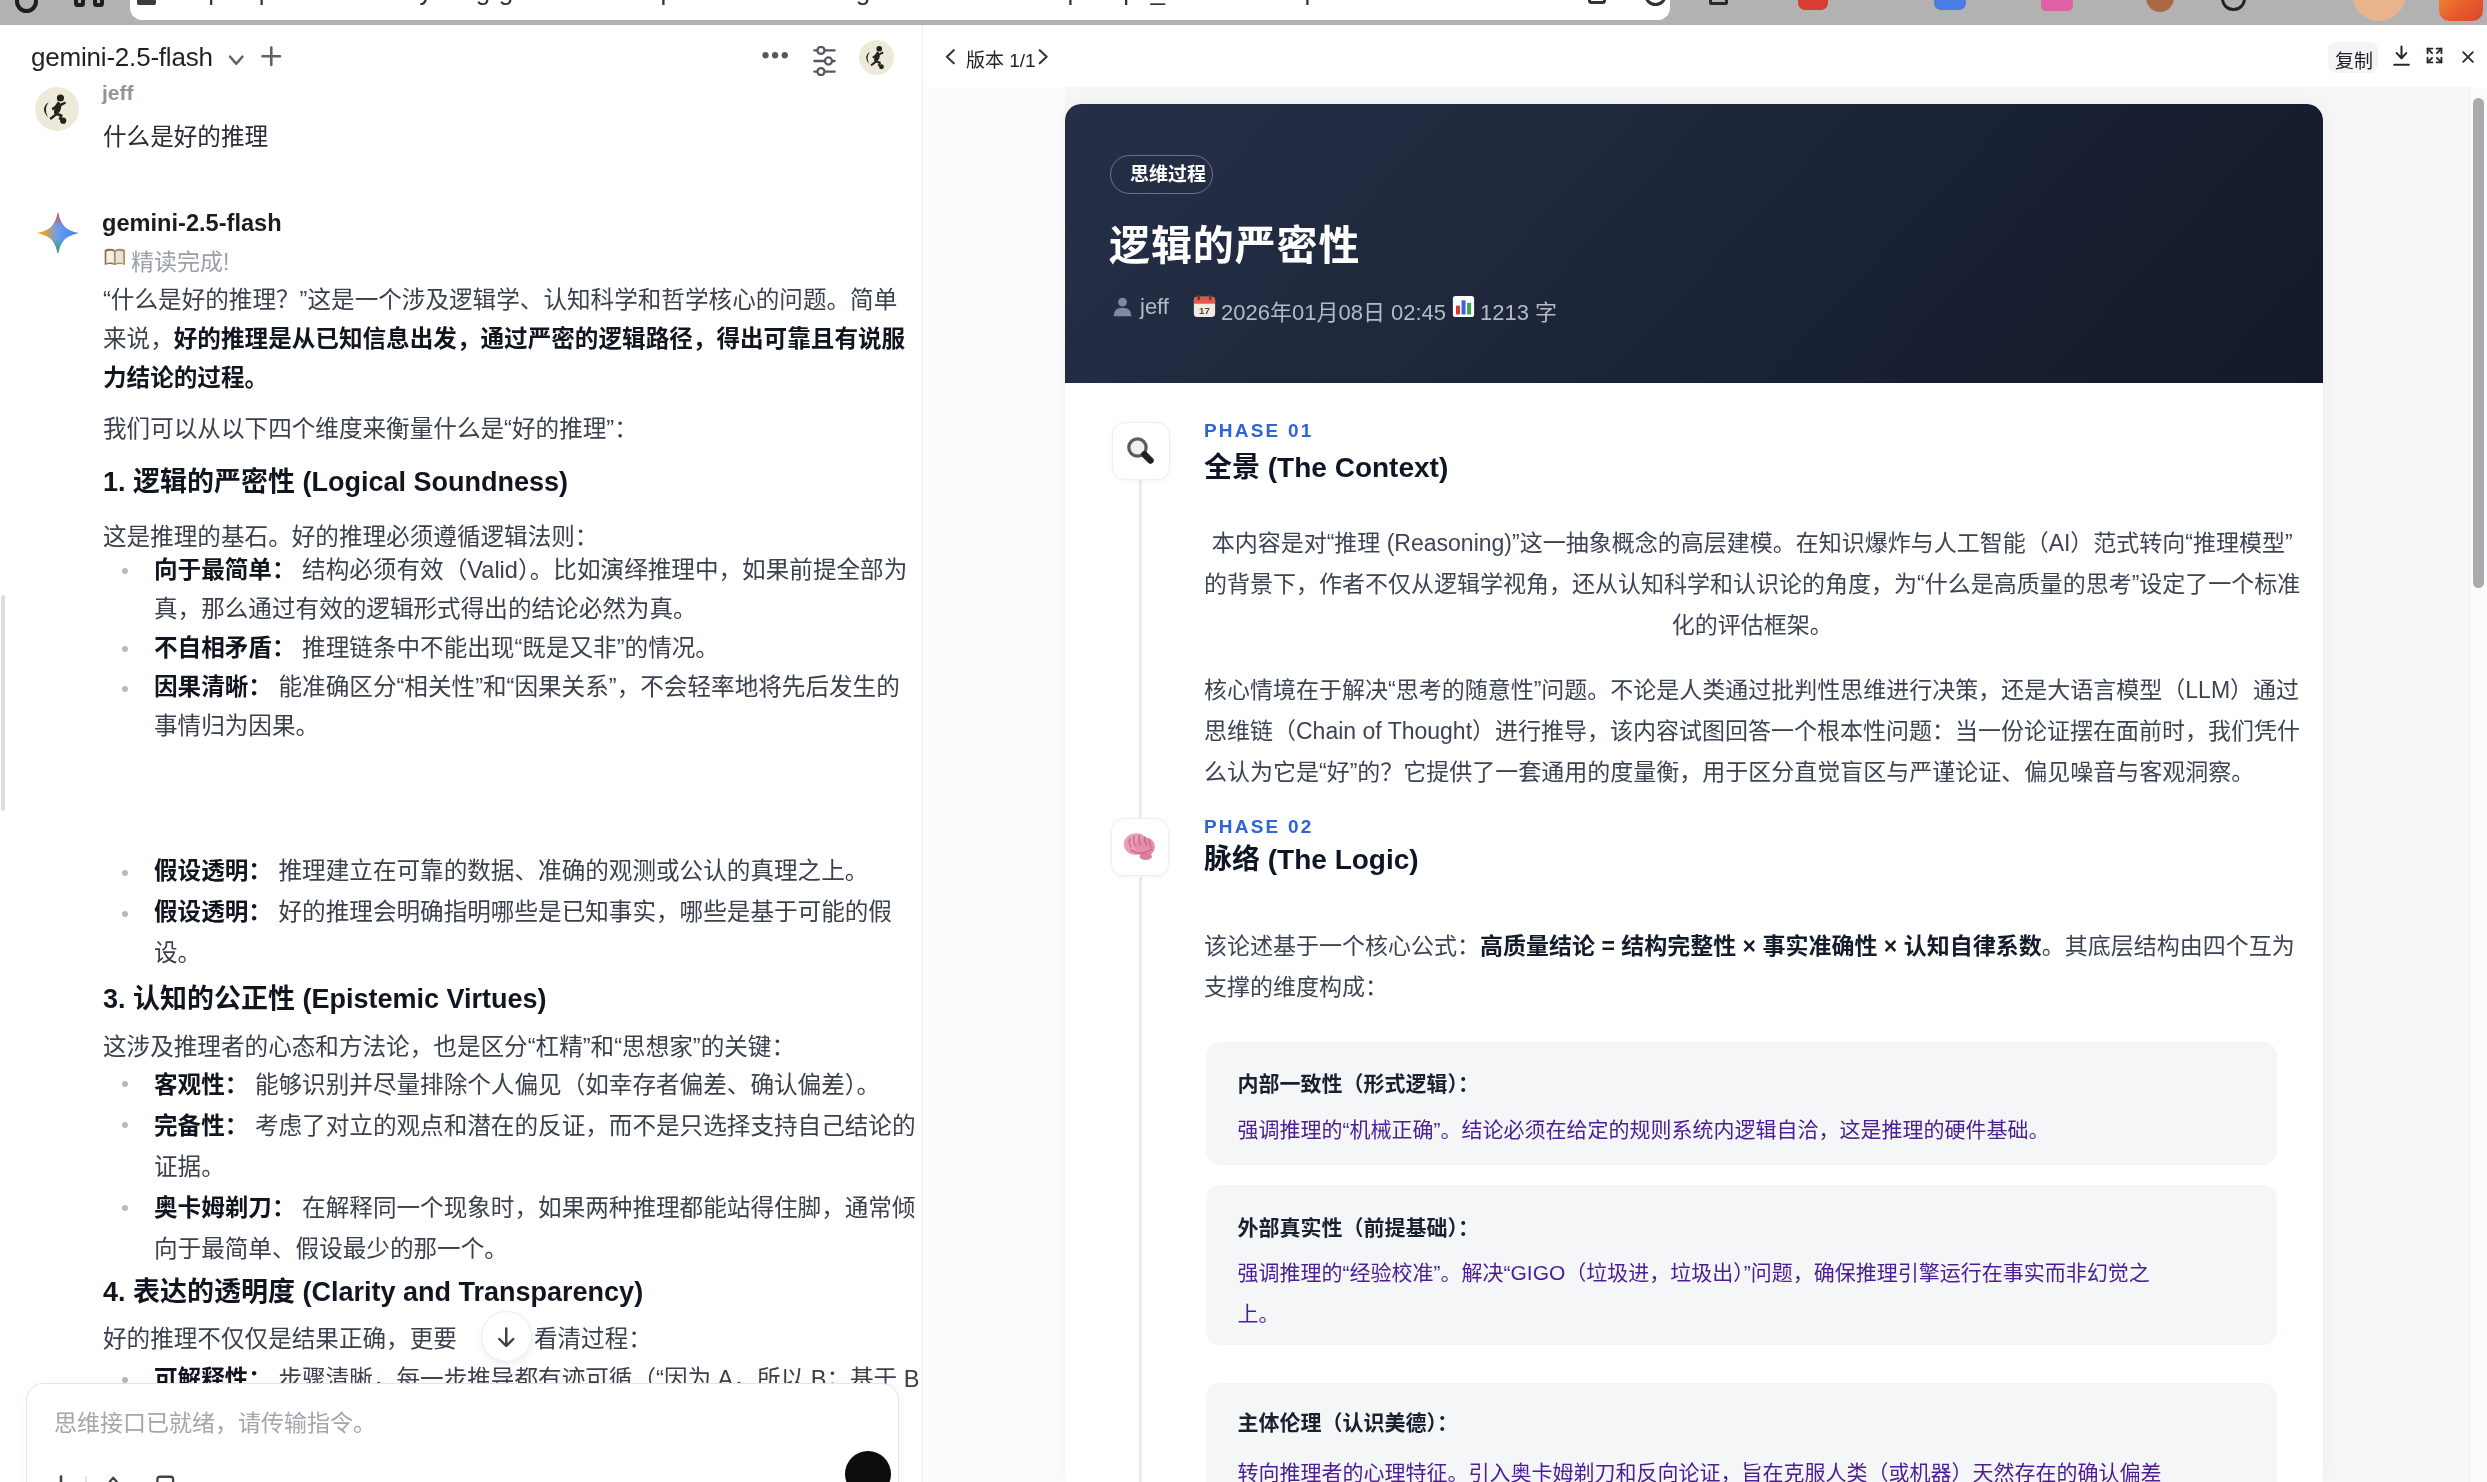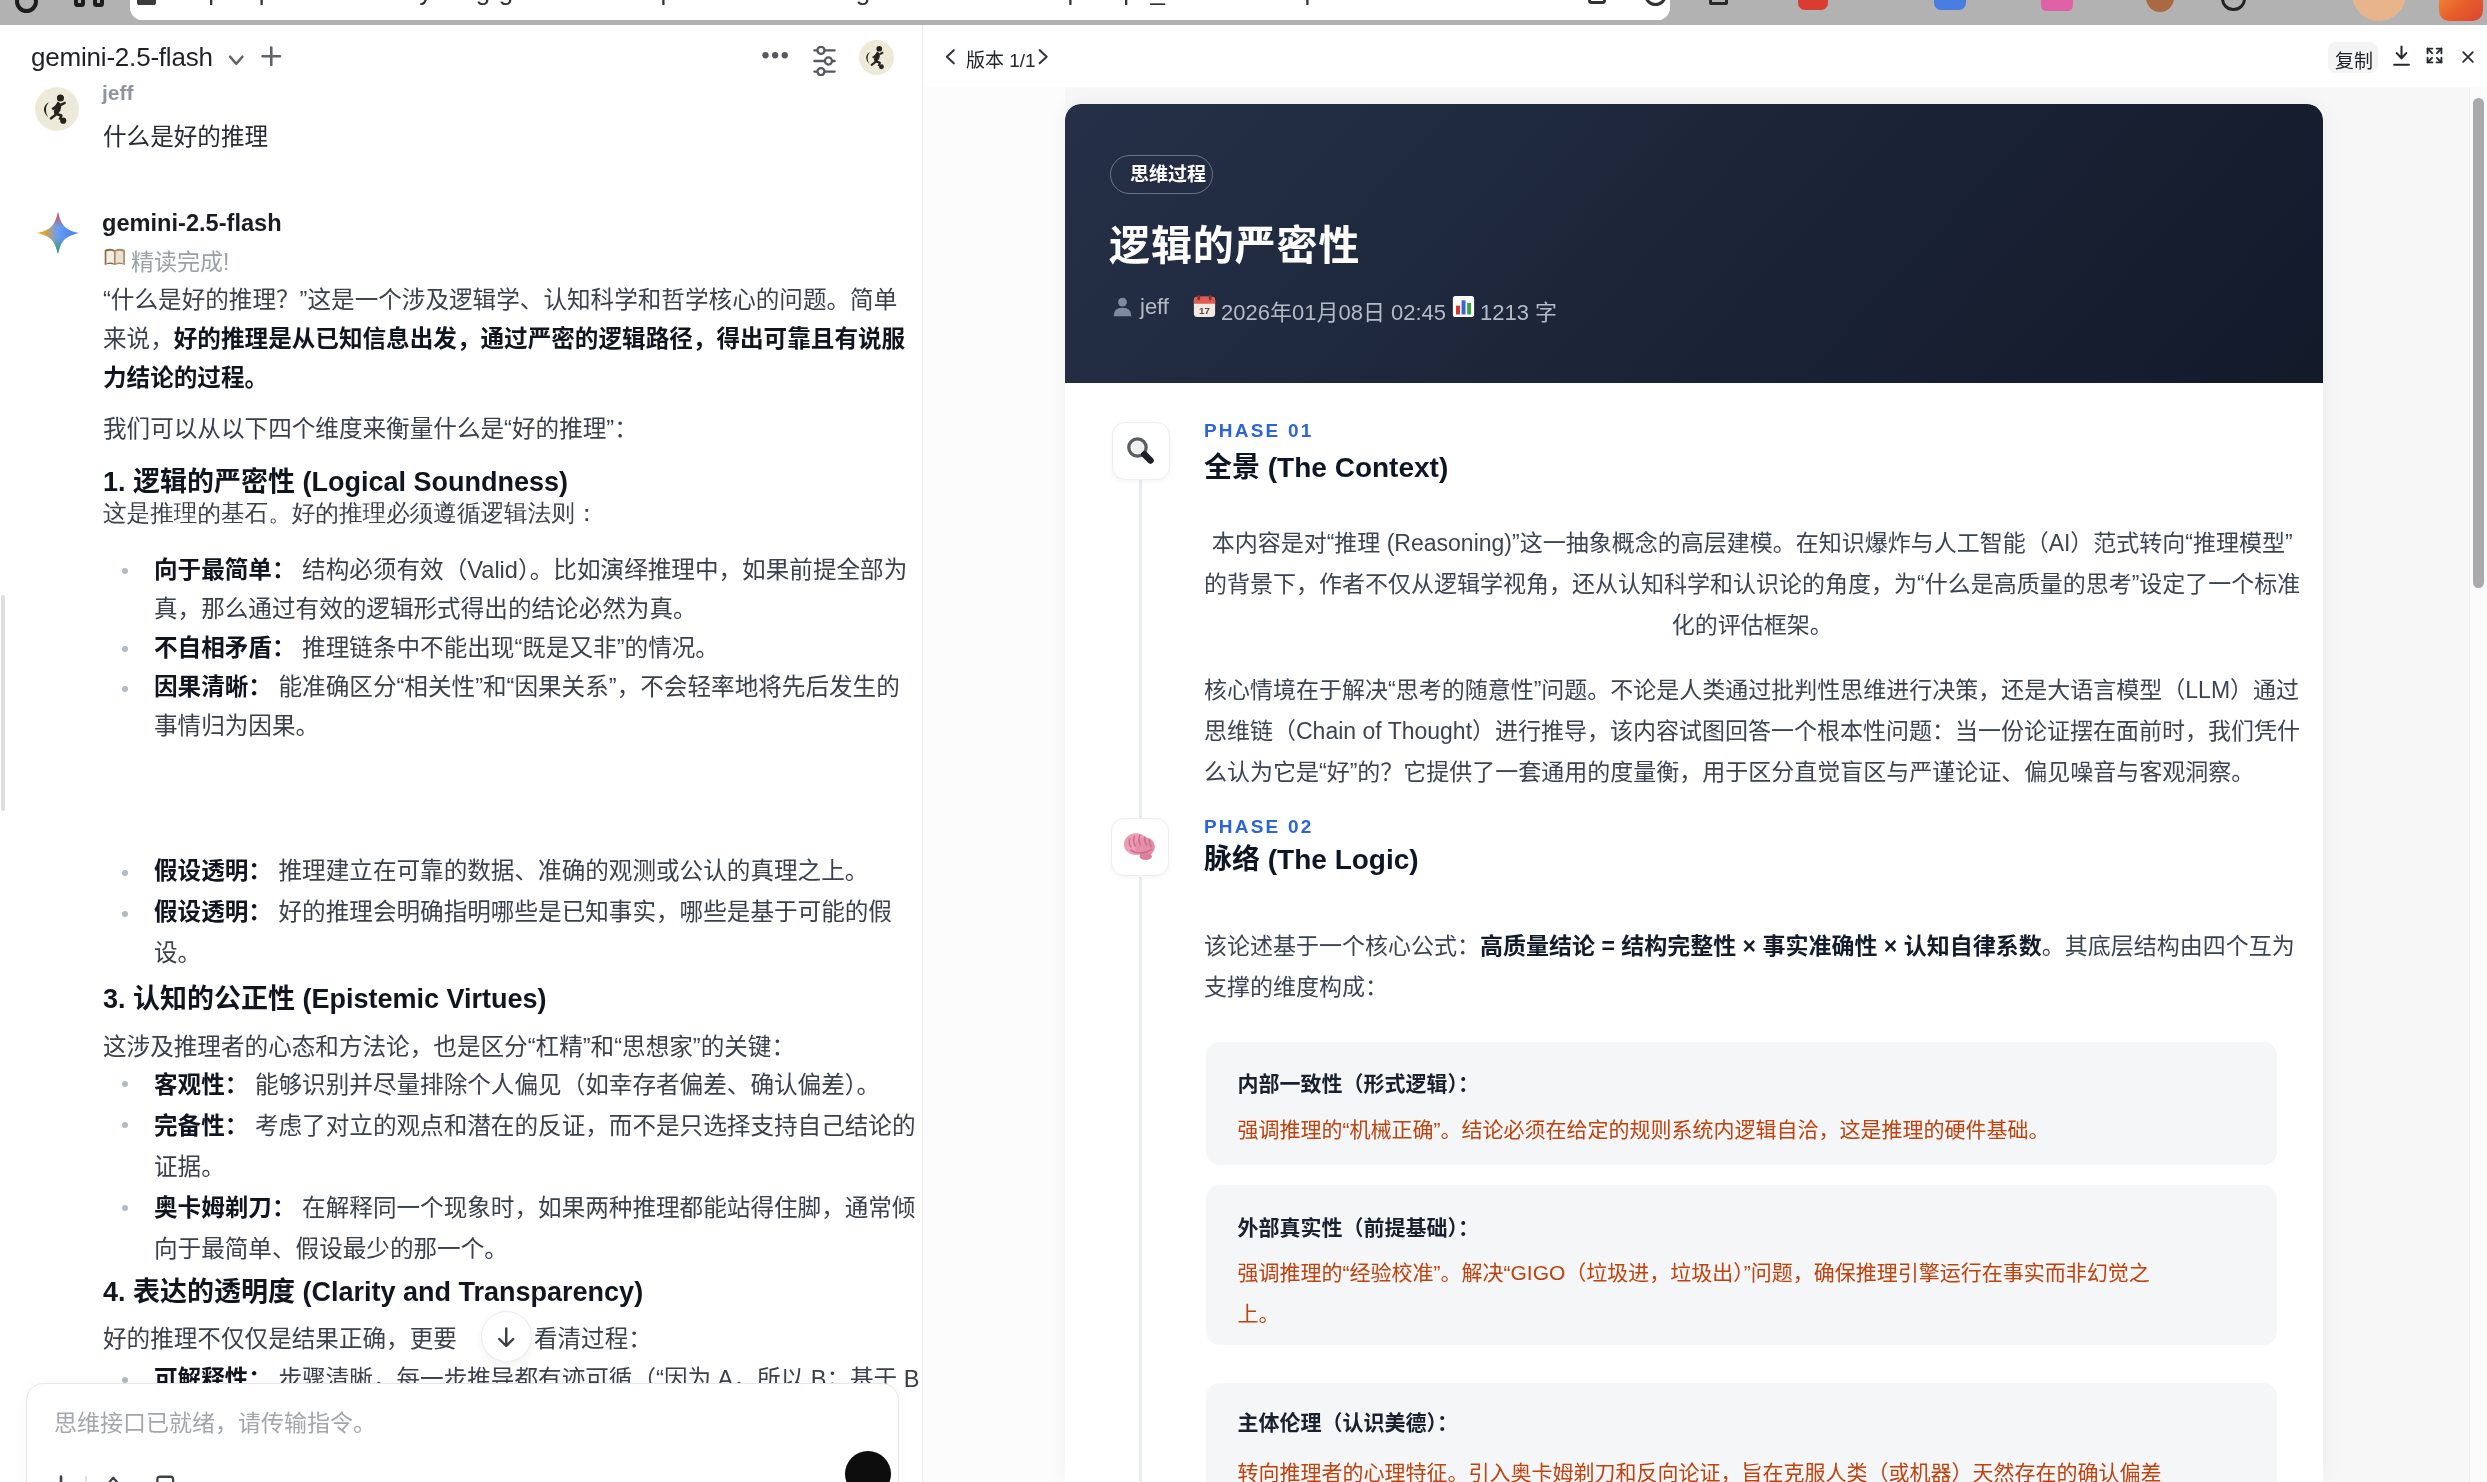--- a/index.html
+++ b/index.html
@@ -22,21 +22,21 @@
 
   
   #panel { position:absolute; left:923px; top:25px; width:1564px; height:1457px; background:#fff; overflow:hidden; }
   #panelbg { position:absolute; left:0; top:62px; width:1564px; height:1395px; background:#f7f7f8; }
   #sheet { position:absolute; left:142px; top:79px; width:1258px; height:1378px; background:#fff; border-radius:15.8px 15.8px 0 0; box-shadow:0 0 21px rgba(0,0,0,0.05); overflow:hidden; }
   #darkhead { position:absolute; left:0; top:0; width:1258px; height:279px; border-radius:15.8px 15.8px 0 0; background:linear-gradient(133deg,#253048 0%,#1d2639 45%,#161e30 78%,#131a2a 100%); }
   .panel-txt { color:#3c4454; font-size:23px; line-height:41px; }
   .panel-txt b { color:#141c2c; font-weight:700; }
   .gcard { position:absolute; left:141px; background:#f4f6f8; border-radius:14px; }
   .gcard .t { position:absolute; left:31.5px; color:#19202e; font-size:21px; font-weight:700; white-space:nowrap; }
-  .gcard .b { position:absolute; left:31.5px; color:#c2410c; font-size:21px; line-height:41px; white-space:nowrap; }
+  .gcard .b { position:absolute; left:31.5px; color:#4c1d95; font-size:21px; line-height:41px; white-space:nowrap; }
   .phlabel { color:#2d65d9; font-size:19px; font-weight:700; letter-spacing:2.2px; }
   .phtitle { color:#0e1626; font-size:28px; font-weight:700; }
   .iconbox { position:absolute; width:58px; height:58px; background:#fff; border:1.8px solid #eceef1; border-radius:13px; box-shadow:0 1.8px 5.3px rgba(0,0,0,0.04); }
   .tline { position:absolute; left:74px; width:2.6px; background:#e9eef3; }
 </style>
 </head>
 <body>
 
 <div id="topbar">
   <div class="frag" style="left:15px; top:-10.5px; width:23px; height:23px; border:4.4px solid #1d1d1f; border-radius:50%;"></div>
@@ -137,21 +137,21 @@
     <path d="M4 5 Q9 3 13 5 L13 19 Q9 17 4 19 Z" fill="#f4efe4"></path>
     <path d="M24 5 Q19 3 15 5 L15 19 Q19 17 24 19 Z" fill="#e9e2d2"></path>
   </svg>
   <div class="abs nw" style="left:131px; top:218px; font-size:23px; color:#9aa0a8;">精读完成!</div>
 
   <div class="abs chat-txt nw" style="left:103px; top:256px;">“什么是好的推理？”这是一个涉及逻辑学、认知科学和哲学核心的问题。简单<br>来说，<b>好的推理是从已知信息出发，通过严密的逻辑路径，得出可靠且有说服</b><br><b>力结论的过程。</b></div>
 
   <div class="abs chat-txt nw" style="left:103px; top:385px;">我们可以从以下四个维度来衡量什么是“好的推理”：</div>
 
   <div class="abs chat-h nw" style="left:103px; top:438px;">1. 逻辑的严密性 (Logical Soundness)</div>
-  <div class="abs chat-txt nw" style="left:103px; top:470px;font-family:Liberation Mono, monospace;">这是推理的基石。好的推理必须遵循逻辑法则：</div>
+  <div class="abs chat-txt nw" style="left:103px; top:493px;">这是推理的基石。好的推理必须遵循逻辑法则：</div>
   <div class="abs chat-txt nw" style="left:154px; top:526px;"><b>向于最简单：</b> 结构必须有效（Valid）。比如演绎推理中，如果前提全部为<br>真，那么通过有效的逻辑形式得出的结论必然为真。<br><b>不自相矛盾：</b> 推理链条中不能出现“既是又非”的情况。<br><b>因果清晰：</b> 能准确区分“相关性”和“因果关系”，不会轻率地将先后发生的<br>事情归为因果。</div>
   <div class="bullet" style="left:122px; top:543px;"></div>
   <div class="bullet" style="left:122px; top:621px;"></div>
   <div class="bullet" style="left:122px; top:661px;"></div>
 
   <div class="abs chat-txt nw" style="left:154px; top:826px; line-height:41px;"><b>假设透明：</b> 推理建立在可靠的数据、准确的观测或公认的真理之上。<br><b>假设透明：</b> 好的推理会明确指明哪些是已知事实，哪些是基于可能的假<br>设。</div>
   <div class="bullet" style="left:122px; top:845px;"></div>
   <div class="bullet" style="left:122px; top:886px;"></div>
 
   <div class="abs chat-h nw" style="left:103px; top:955px;">3. 认知的公正性 (Epistemic Virtues)</div>

